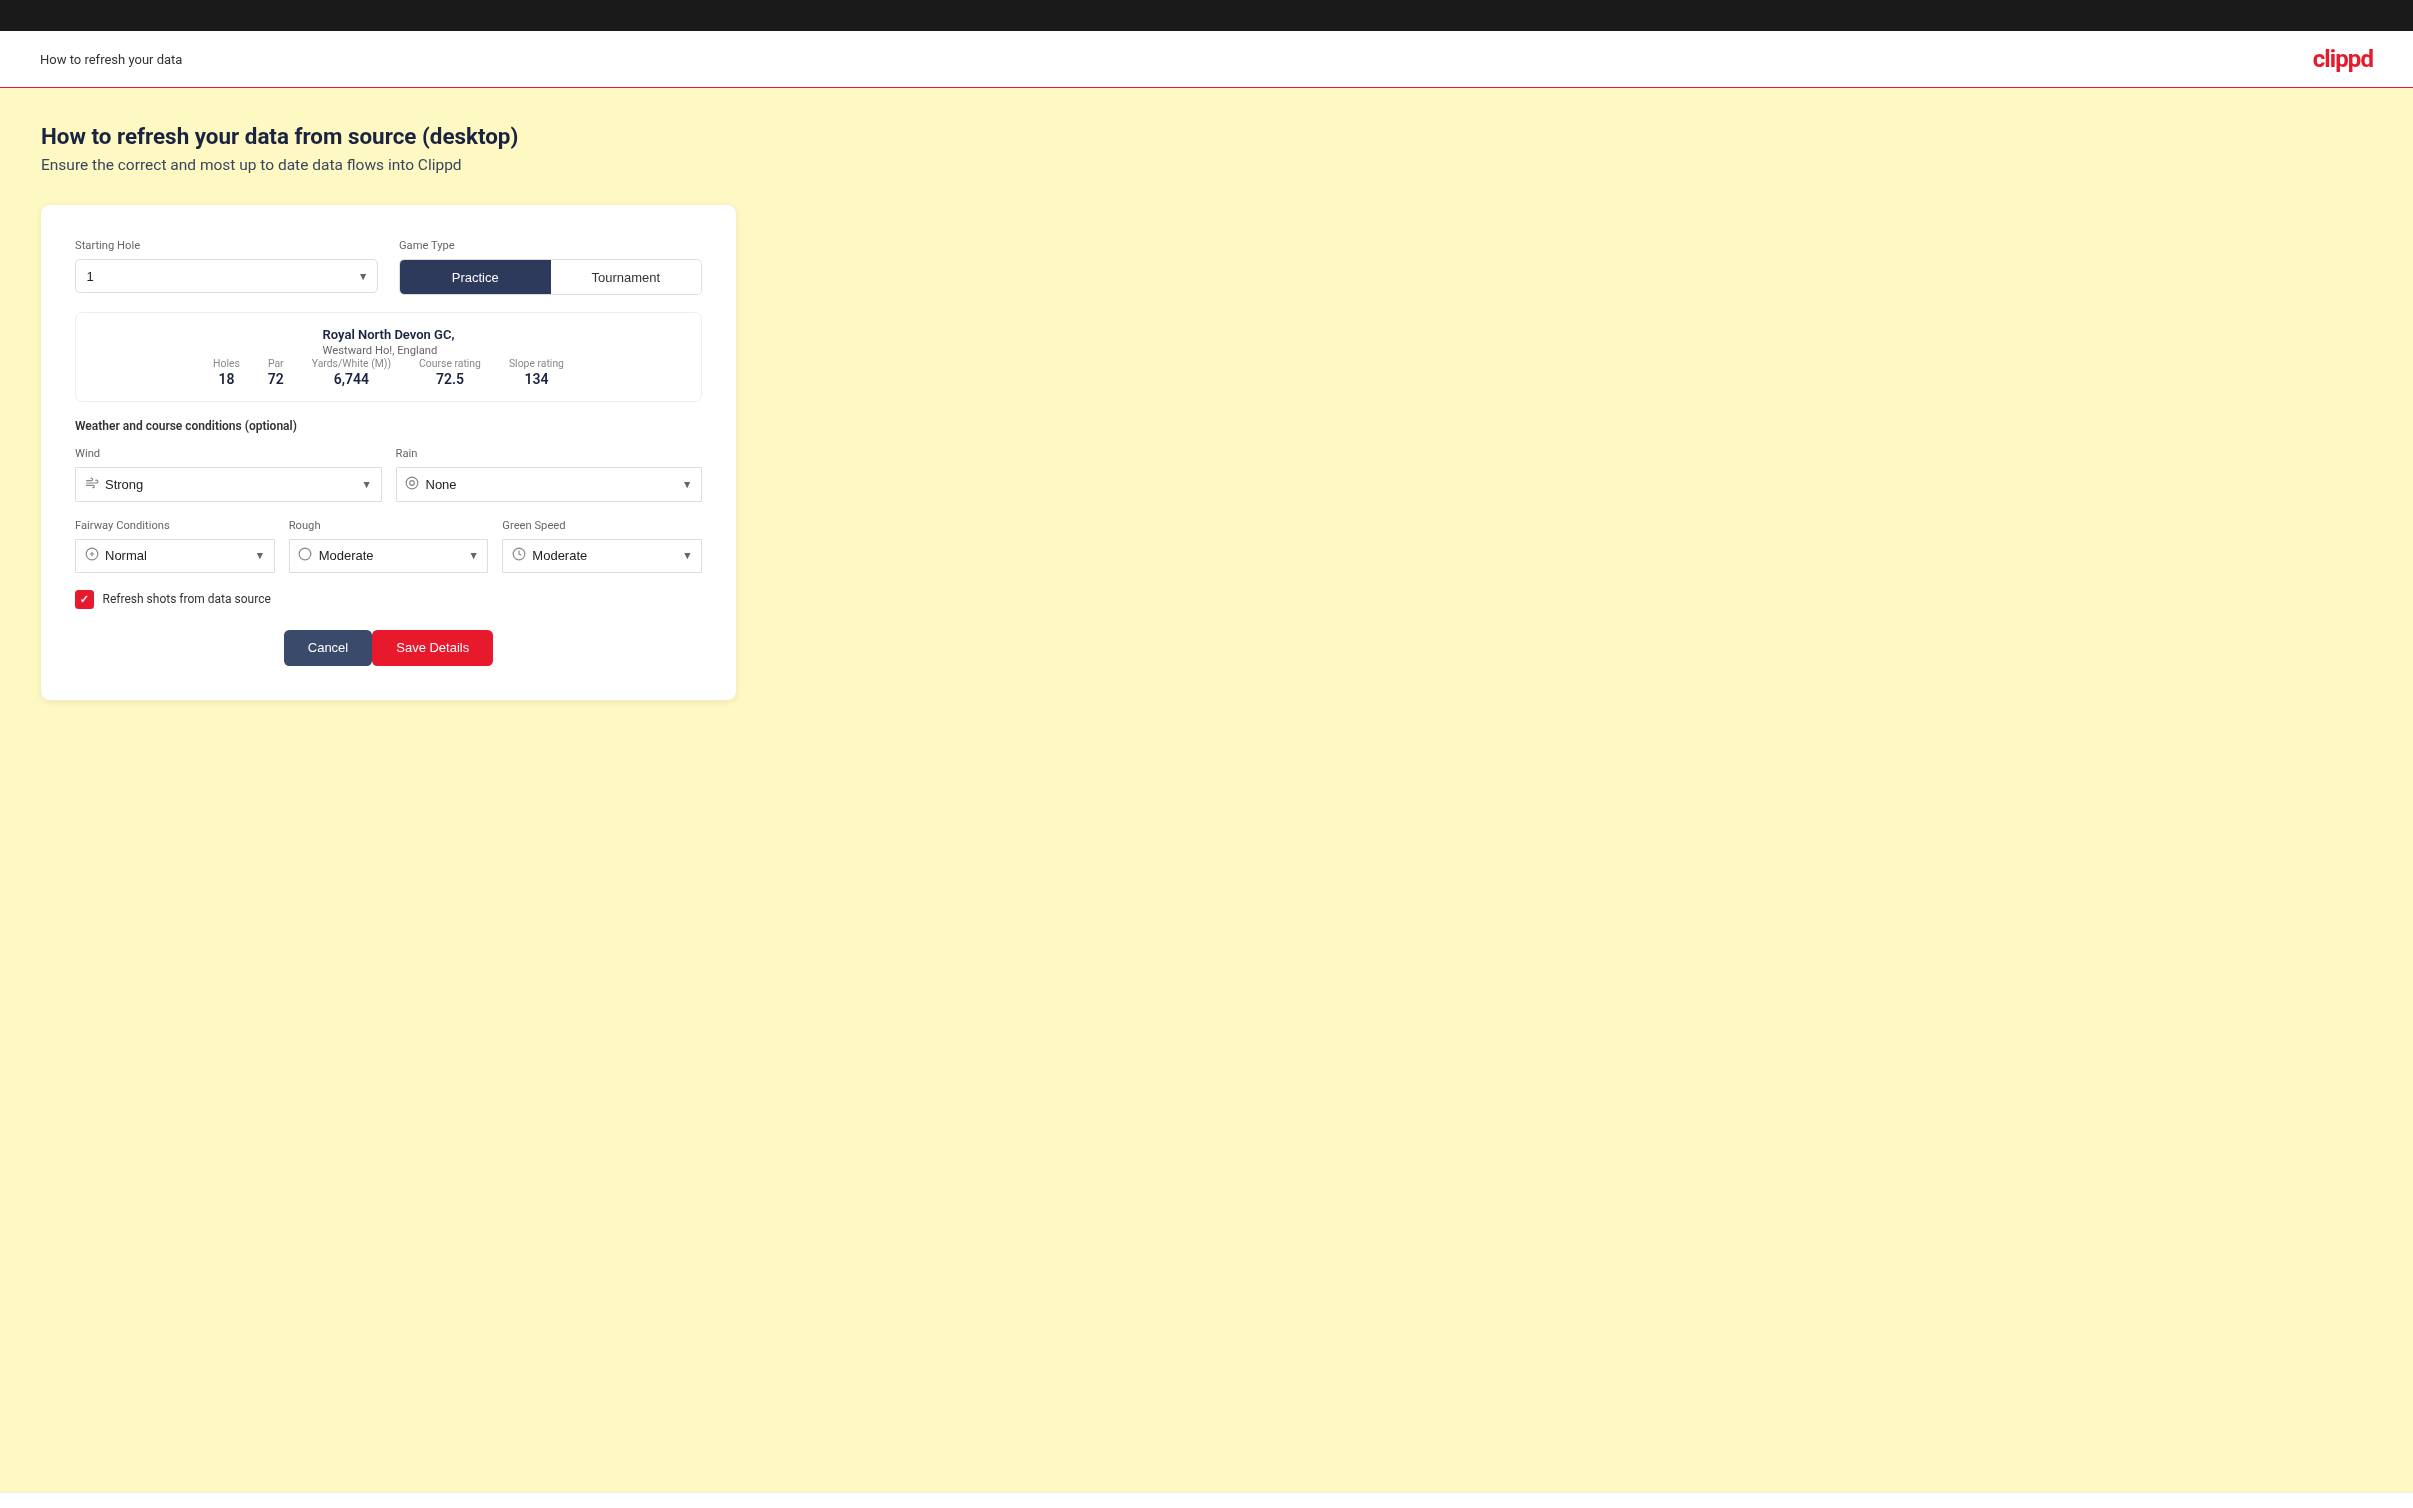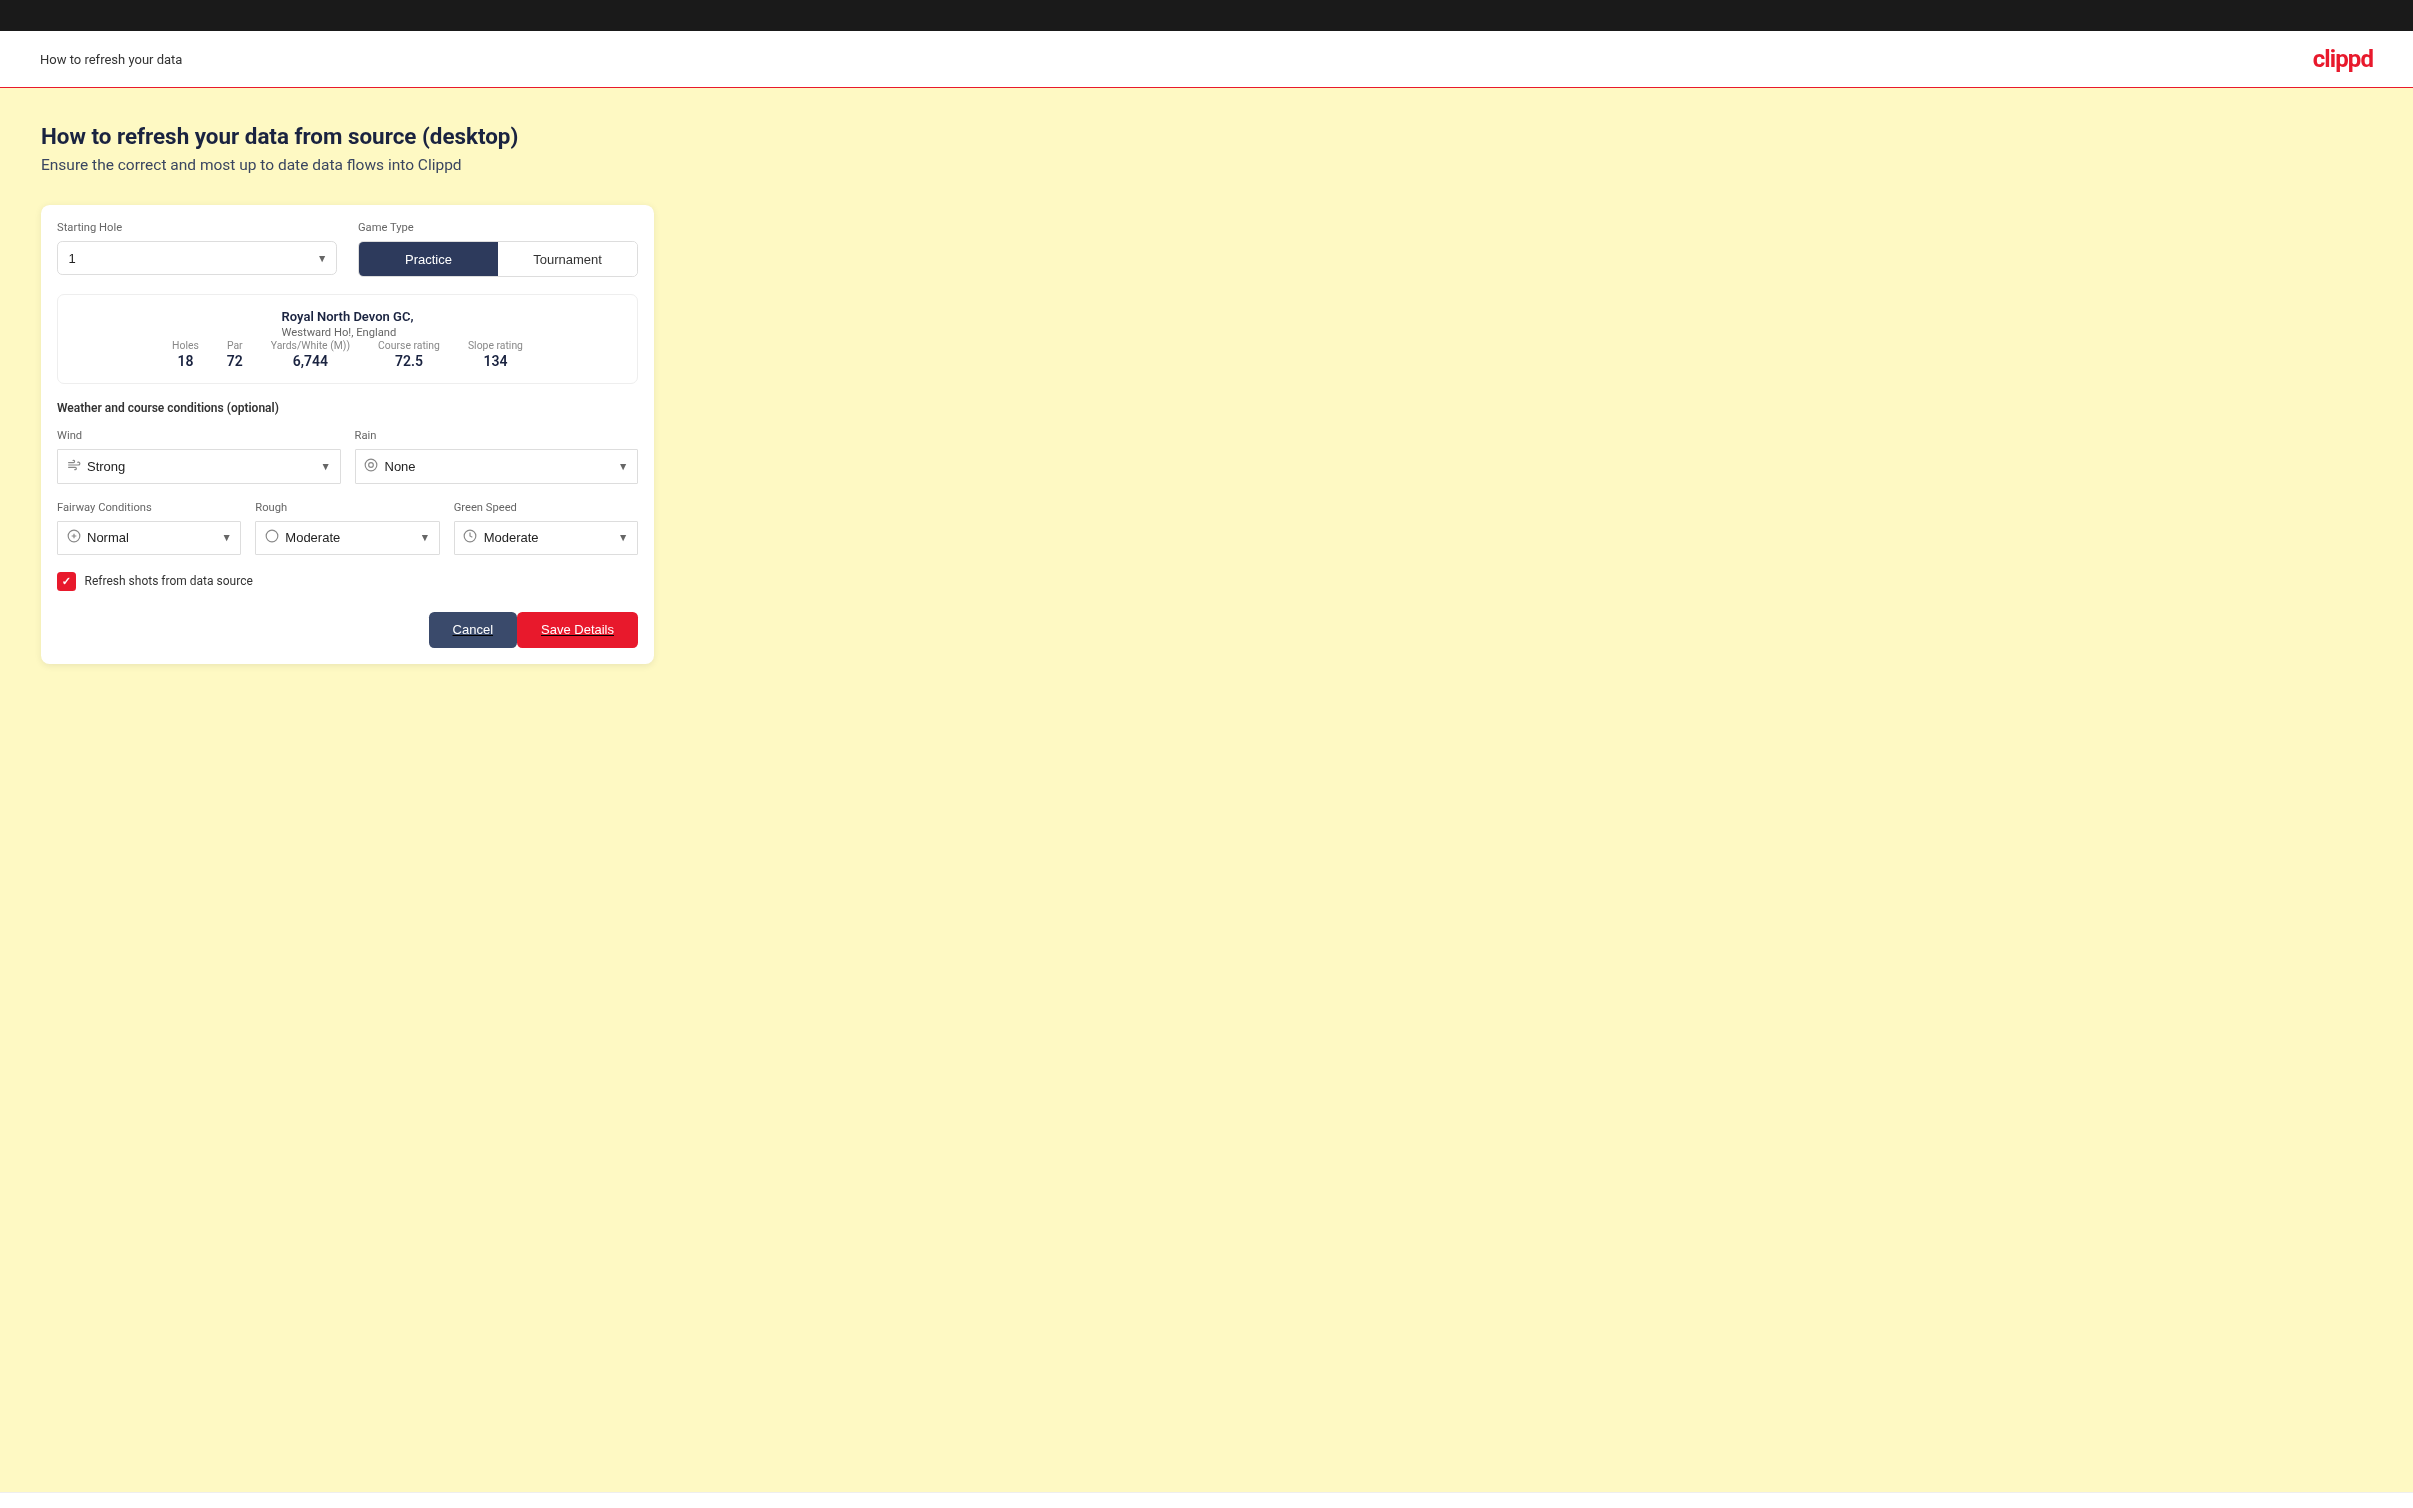--- a/index.html
+++ b/index.html
@@ -47,22 +47,22 @@
       margin-bottom: 31px;
     }
     .content-area {
       display: flex;
       gap: 41px;
       align-items: flex-start;
     }
     .form-panel {
       background: #fff;
       border-radius: 8.6px;
-      padding: 16px;
-      width: 613px;
+      padding: 34px;
+      width: 695px;
       min-width: 518px;
       box-shadow: 0 1.7px 7px rgba(0,0,0,0.08);
     }
     .form-row {
       display: flex;
       gap: 21px;
       margin-bottom: 17px;
     }
     .form-group {
       flex: 1;
@@ -223,23 +223,22 @@
       color: #fff;
       font-size: 11.2px;
       font-weight: 700;
     }
     .checkbox-label {
       font-size: 12px;
       color: #333;
     }
     .button-row {
       display: flex;
-      justify-content: flex-end;
-      align-items: center;
-      text-decoration: underline;
+      justify-content: center;
+      align-items: center;
     }
     .btn-cancel {
       background: #3a4a6b;
       color: #fff;
       border: none;
       border-radius: 5.2px;
       padding: 10.4px 24px;
       font-size: 13px;
       cursor: pointer;
       font-weight: 500;

